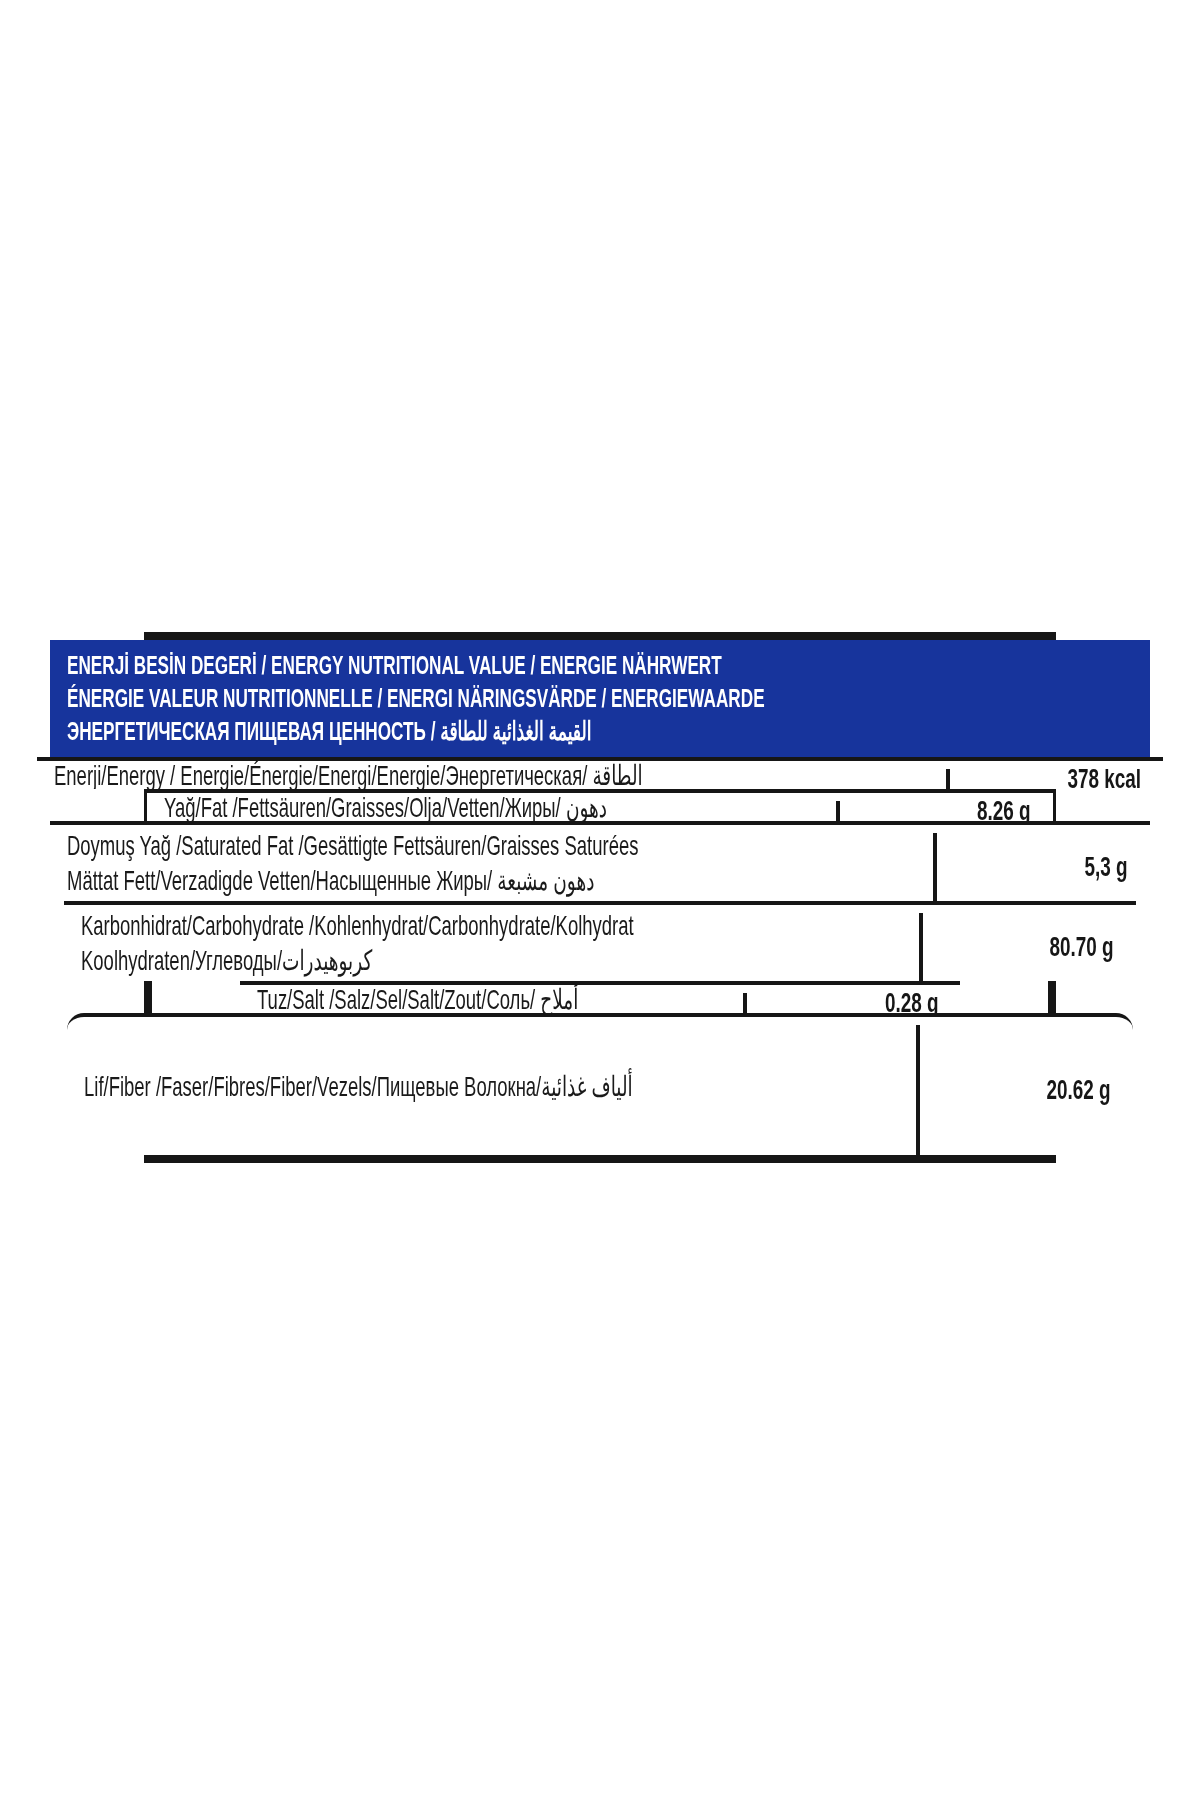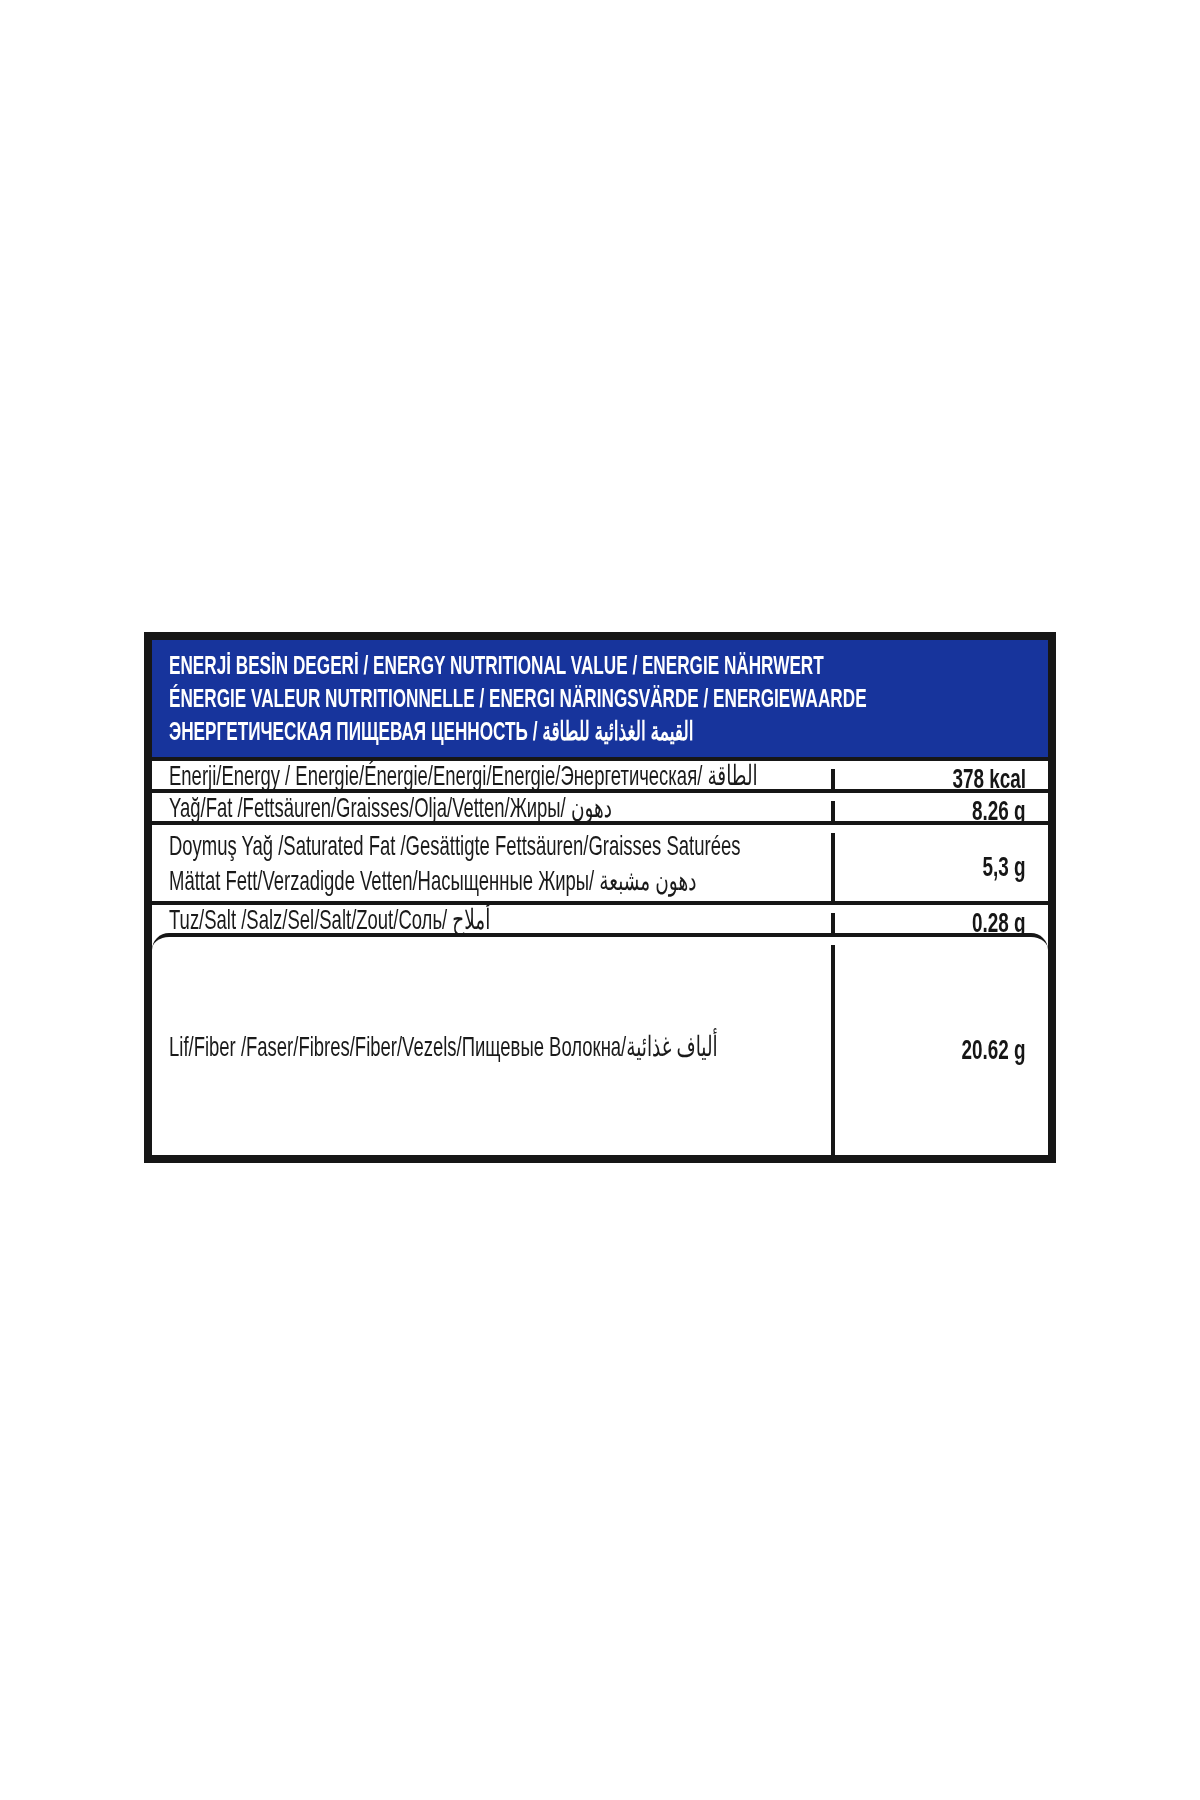--- a/index.html
+++ b/index.html
@@ -3,21 +3,21 @@
 <meta charset="utf-8">
 <style>
   * { box-sizing: border-box; margin: 0; padding: 0; }
   html, body { width: 1200px; height: 1800px; background: #ffffff; font-family: "Liberation Sans", sans-serif; }
   .page { position: relative; width: 1200px; height: 1800px; background: #ffffff; overflow: hidden; }
 
   .nutri-table {
     position: absolute; left: 144px; top: 632px;
     width: 912px; height: 531px;
     border: 8px solid #161616; background: #ffffff;
-    display: flex; flex-direction: column;
+    display: flex; flex-direction: column; align-items: center;
   }
 
   .thead {
     height: 117px; background: #17349c;
     display: flex; justify-content: space-between; align-items: center;
     padding: 0 26px 0 17px; overflow: hidden;
   }
   .thead-lines { display: flex; flex-direction: column; justify-content: center; }
   .hline {
     color: #ffffff; font-weight: bold; font-size: 26px; line-height: 33px;
@@ -85,20 +85,29 @@
     <div class="trow h80">
       <div class="tlabel">
         <span>Doymuş Yağ /Saturated Fat /Gesättigte Fettsäuren/Graisses Saturées</span>
         <span>Mättat Fett/Verzadigde Vetten/Насыщенные Жиры/ دهون مشبعة</span>
       </div>
       <div class="tvalue">
         <span>5,3 g</span>
       </div>
     </div>
 
+    <div class="trow h80">
+      <div class="tlabel">
+        <span>Karbonhidrat/Carbohydrate /Kohlenhydrat/Carbonhydrate/Kolhydrat</span>
+        <span>Koolhydraten/Углеводы/كربوهيدرات</span>
+      </div>
+      <div class="tvalue">
+        <span>80.70 g</span>
+      </div>
+    </div>
 
 
     <div class="trow h48">
       <div class="tlabel">
         <span>Tuz/Salt /Salz/Sel/Salt/Zout/Соль/ أملاح</span>
       </div>
       <div class="tvalue">
         <span>0.28 g</span>
       </div>
     </div>

